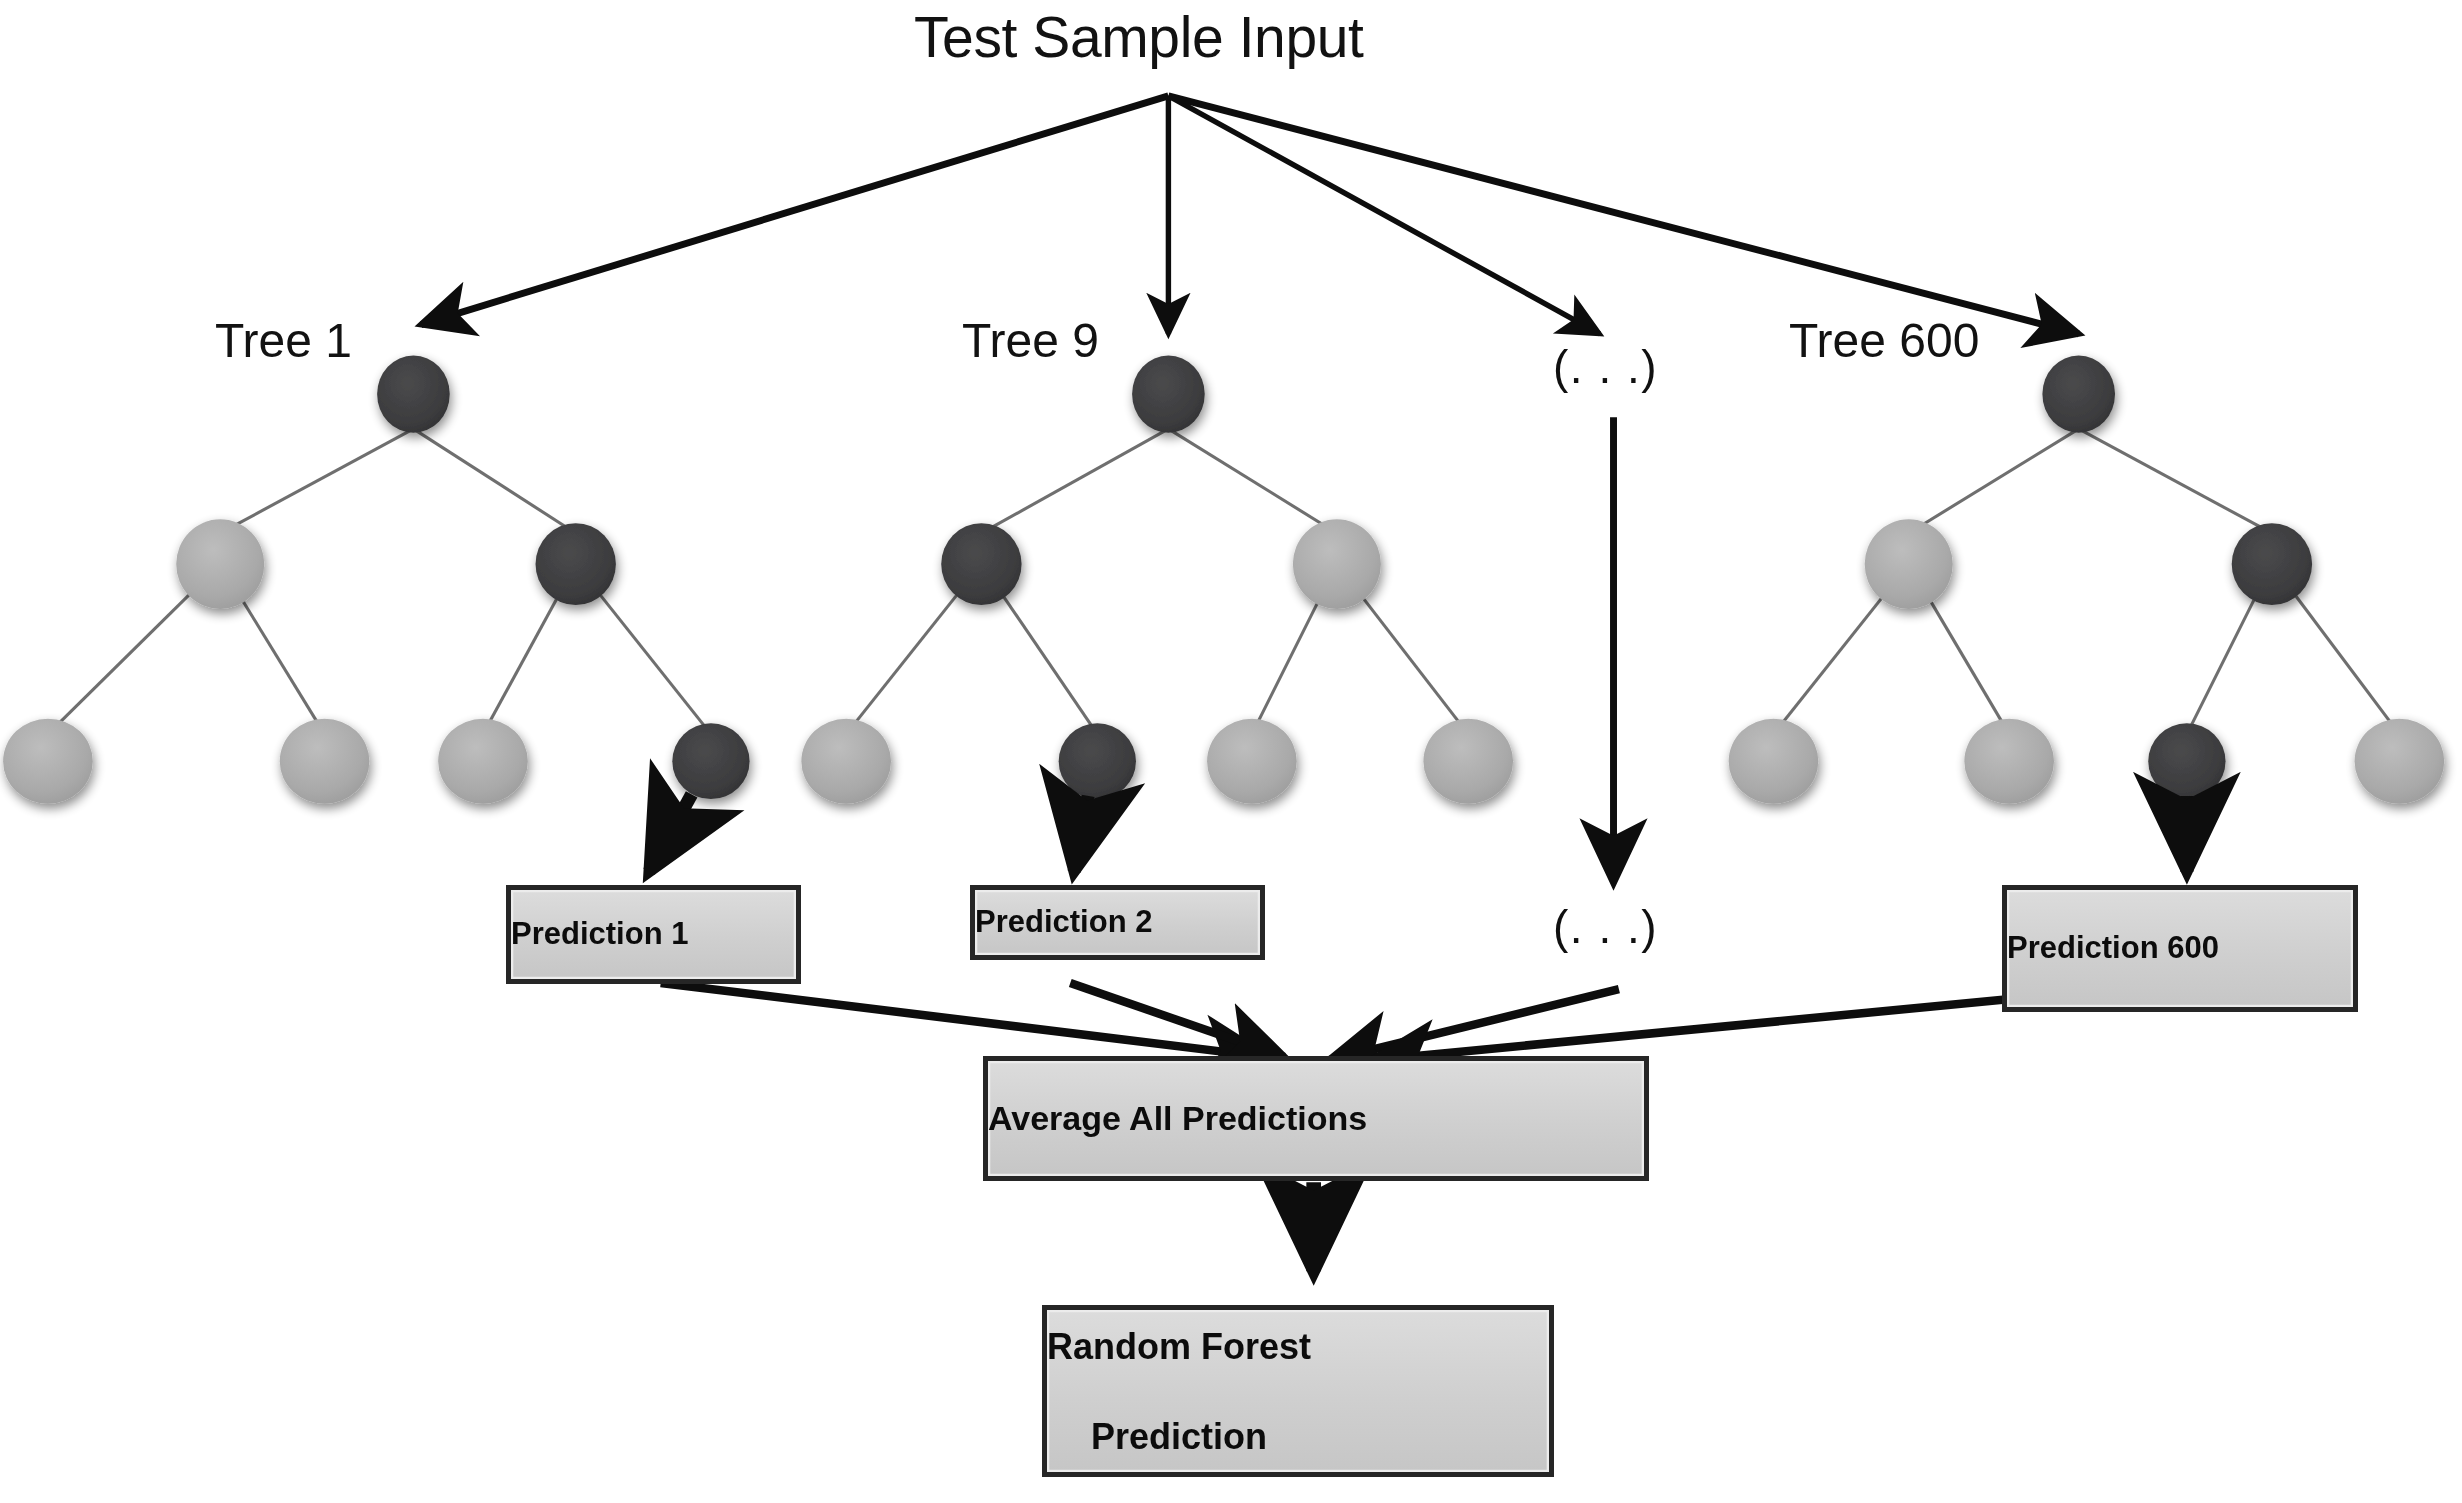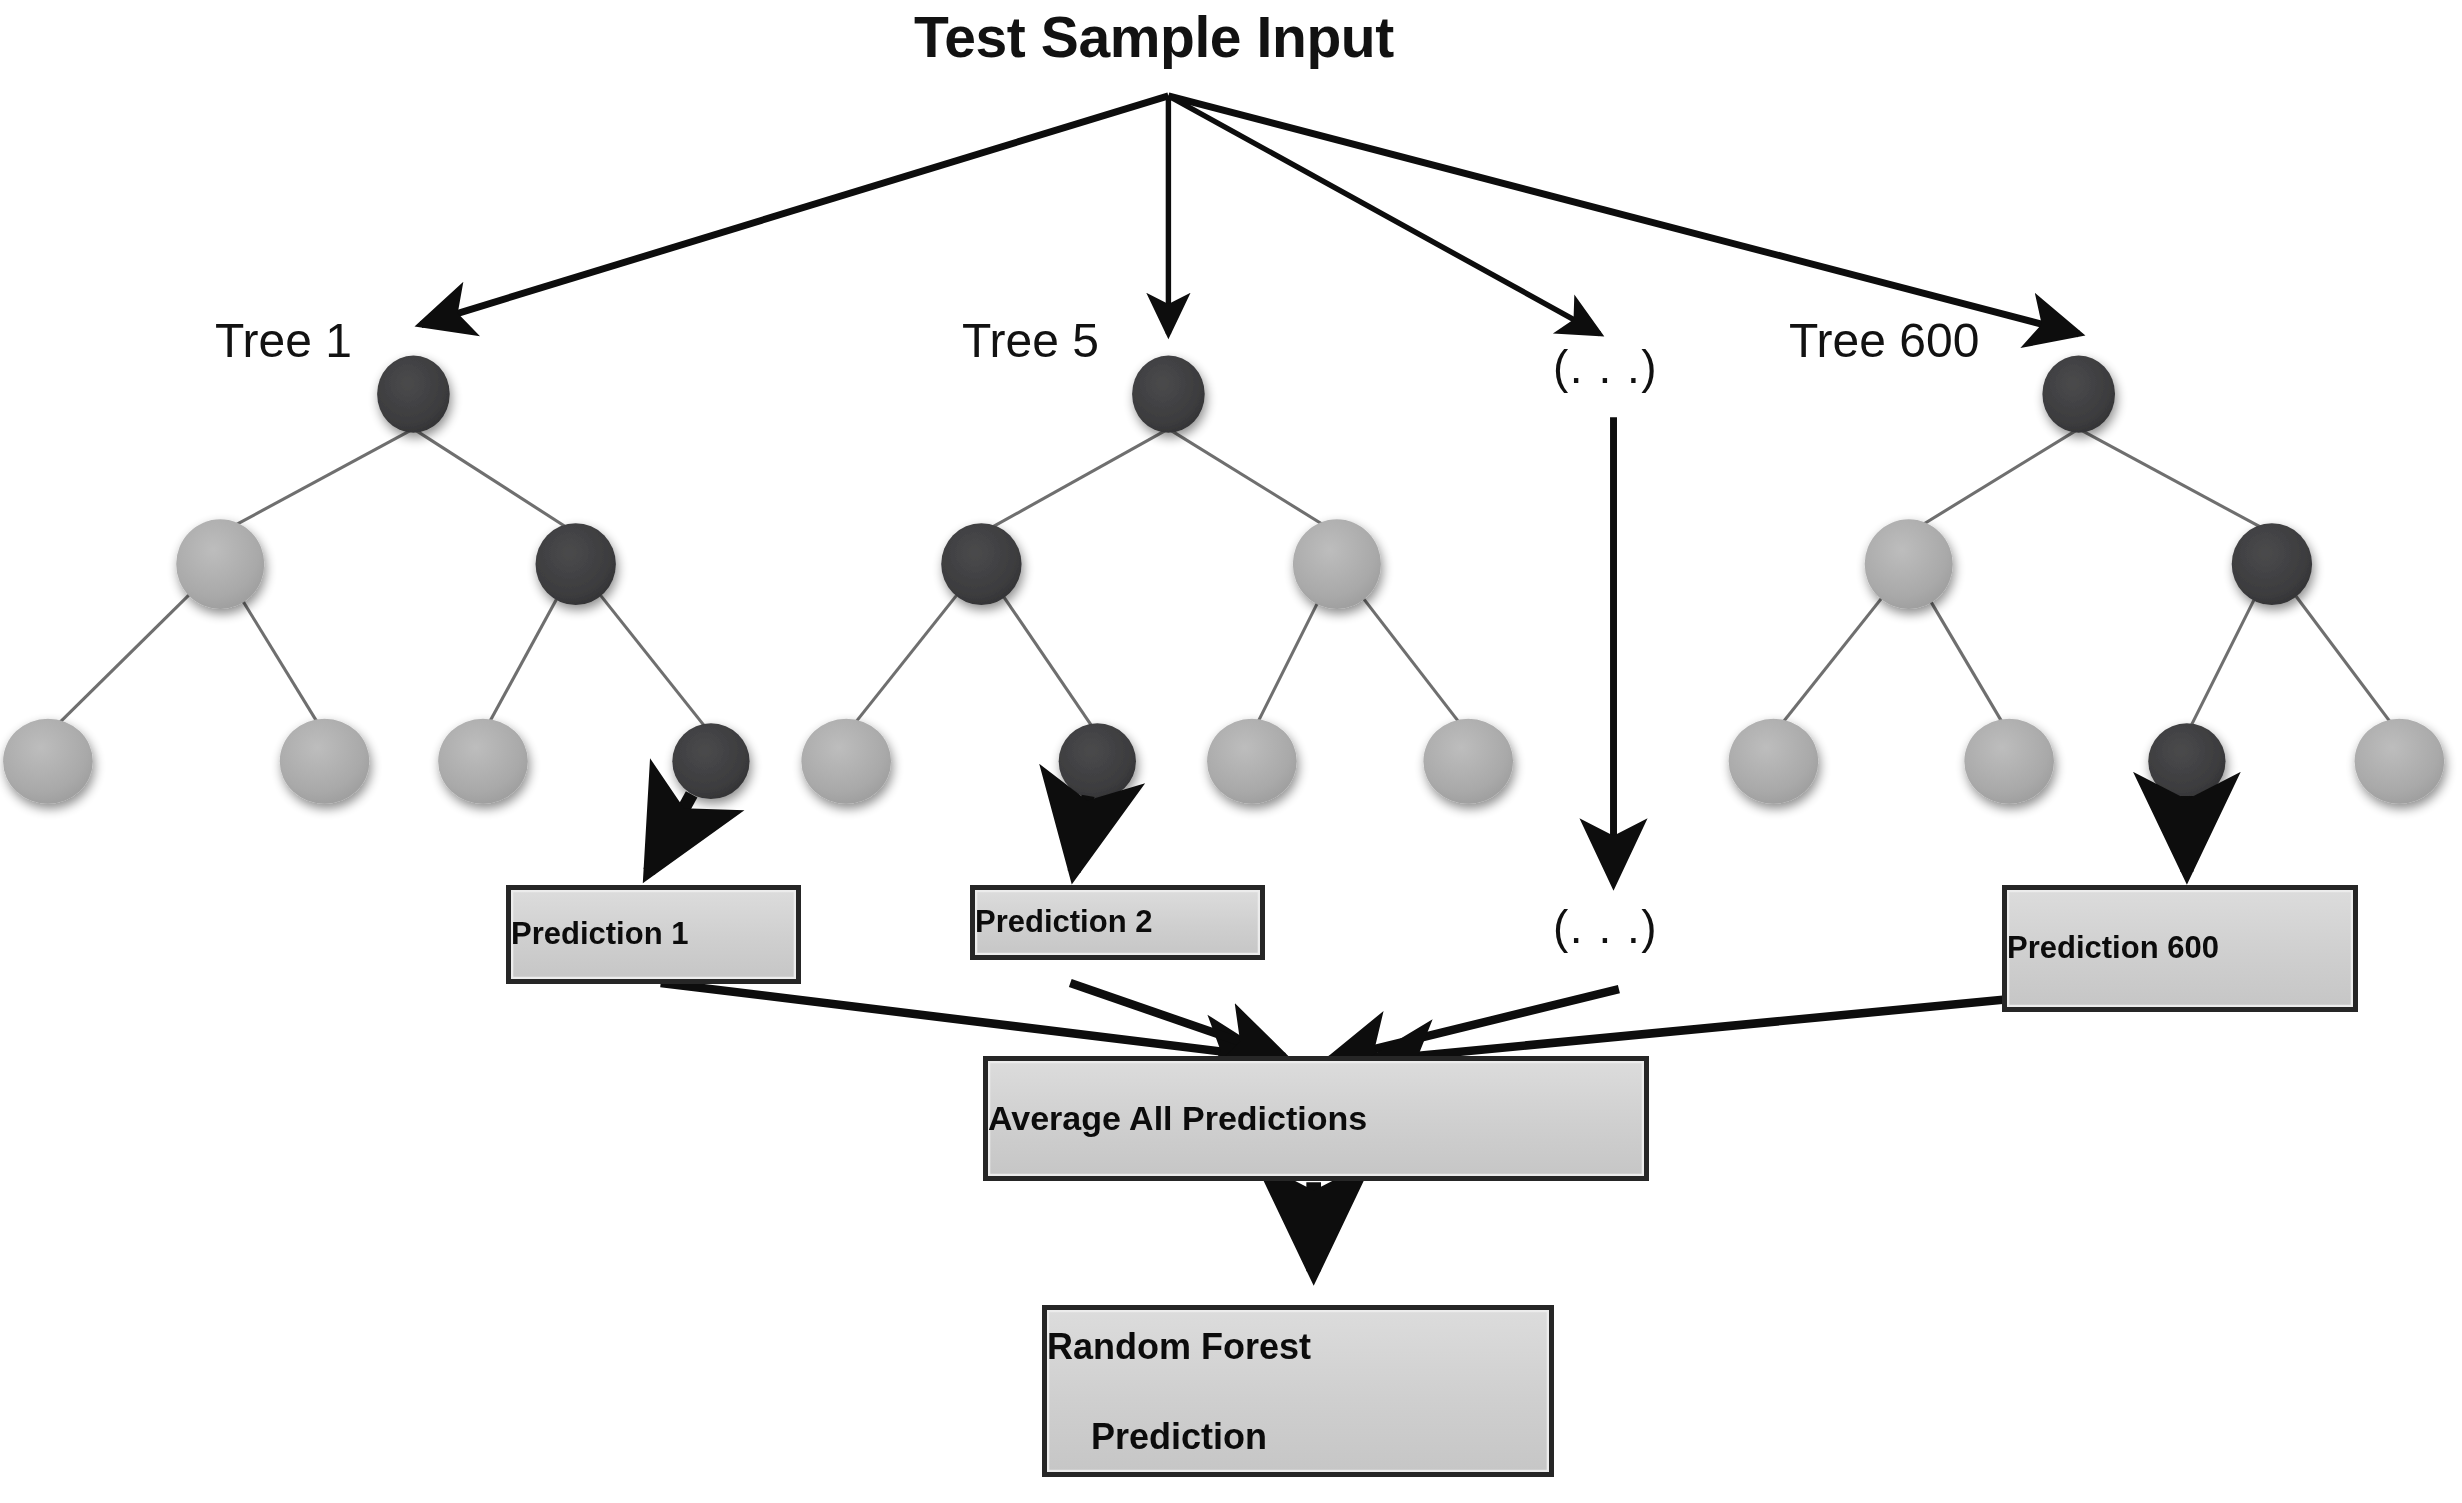--- a/index.html
+++ b/index.html
@@ -2,21 +2,21 @@
 <html style="font-size:12.4px"><head>
 <meta charset="utf-8">
 <style>
   html,body{margin:0;padding:0;background:#ffffff;}
   body{width:2462px;height:1503px;font-family:"Liberation Sans",sans-serif;position:relative;overflow:hidden;}
   #stage{position:absolute;left:0;top:0;width:2462px;height:1503px;}
   svg.layer{position:absolute;left:0;top:0;width:2462px;height:1503px;}
 
   .title-text{
     position:absolute;font-family:"Liberation Sans",sans-serif;
-    font-size:57px;color:#121212;white-space:nowrap;font-weight:700;
+    font-size:57px;color:#121212;white-space:nowrap;font-weight:400;
     letter-spacing:-0.4px;
   }
   .tree-label{
     position:absolute;font-family:"Liberation Sans",sans-serif;
     font-size:48px;color:#121212;white-space:nowrap;font-weight:400;text-align:center;
   }
   .ellipsis-label{
     position:absolute;font-family:"Liberation Sans",sans-serif;
     font-size:46px;color:#101010;white-space:nowrap;font-weight:400;
     letter-spacing:1.5px;
@@ -148,21 +148,21 @@
       <path d="M2095,1280 L1720,1372" stroke="#0d0d0d" stroke-width="11" fill="none" marker-end="url(#ah)"></path>
       <path d="M2820,1272 L1775,1372" stroke="#0d0d0d" stroke-width="11" fill="none" marker-end="url(#ah)"></path>
     </g>
 
     <path d="M1700,1530 L1700,1645" stroke="#0d0d0d" stroke-width="19" fill="none" marker-end="url(#ah)"></path>
   </svg>
 
   <div class="title-text" style="left:914px;top:3.9px;">Test Sample Input</div>
 
   <div class="tree-label" style="left:215px;top:313px;">Tree 1</div>
-  <div class="tree-label" style="left:962px;top:313px;">Tree 5</div>
+  <div class="tree-label" style="left:962px;top:313px;">Tree 9</div>
   <div class="ellipsis-label" style="left:1553px;top:340px;">(. . .)</div>
   <div class="tree-label" style="left:1789px;top:313px;">Tree 600</div>
 
   <div class="pbox small" style="left:506px;top:885px;width:295px;height:99px;">
     <span>Prediction 1</span>
   </div>
 
   <div class="pbox small" style="left:970px;top:885px;width:295px;height:75px;">
     <span>Prediction 2</span>
   </div>

